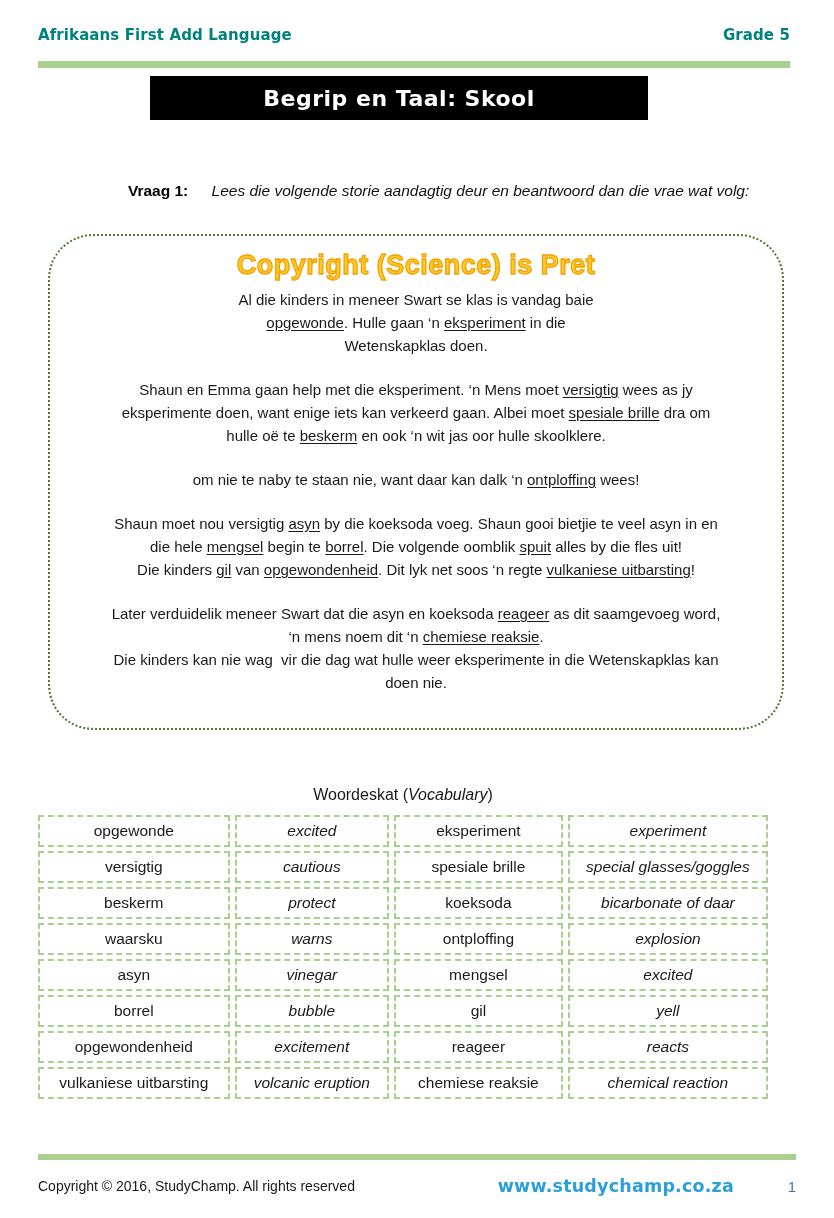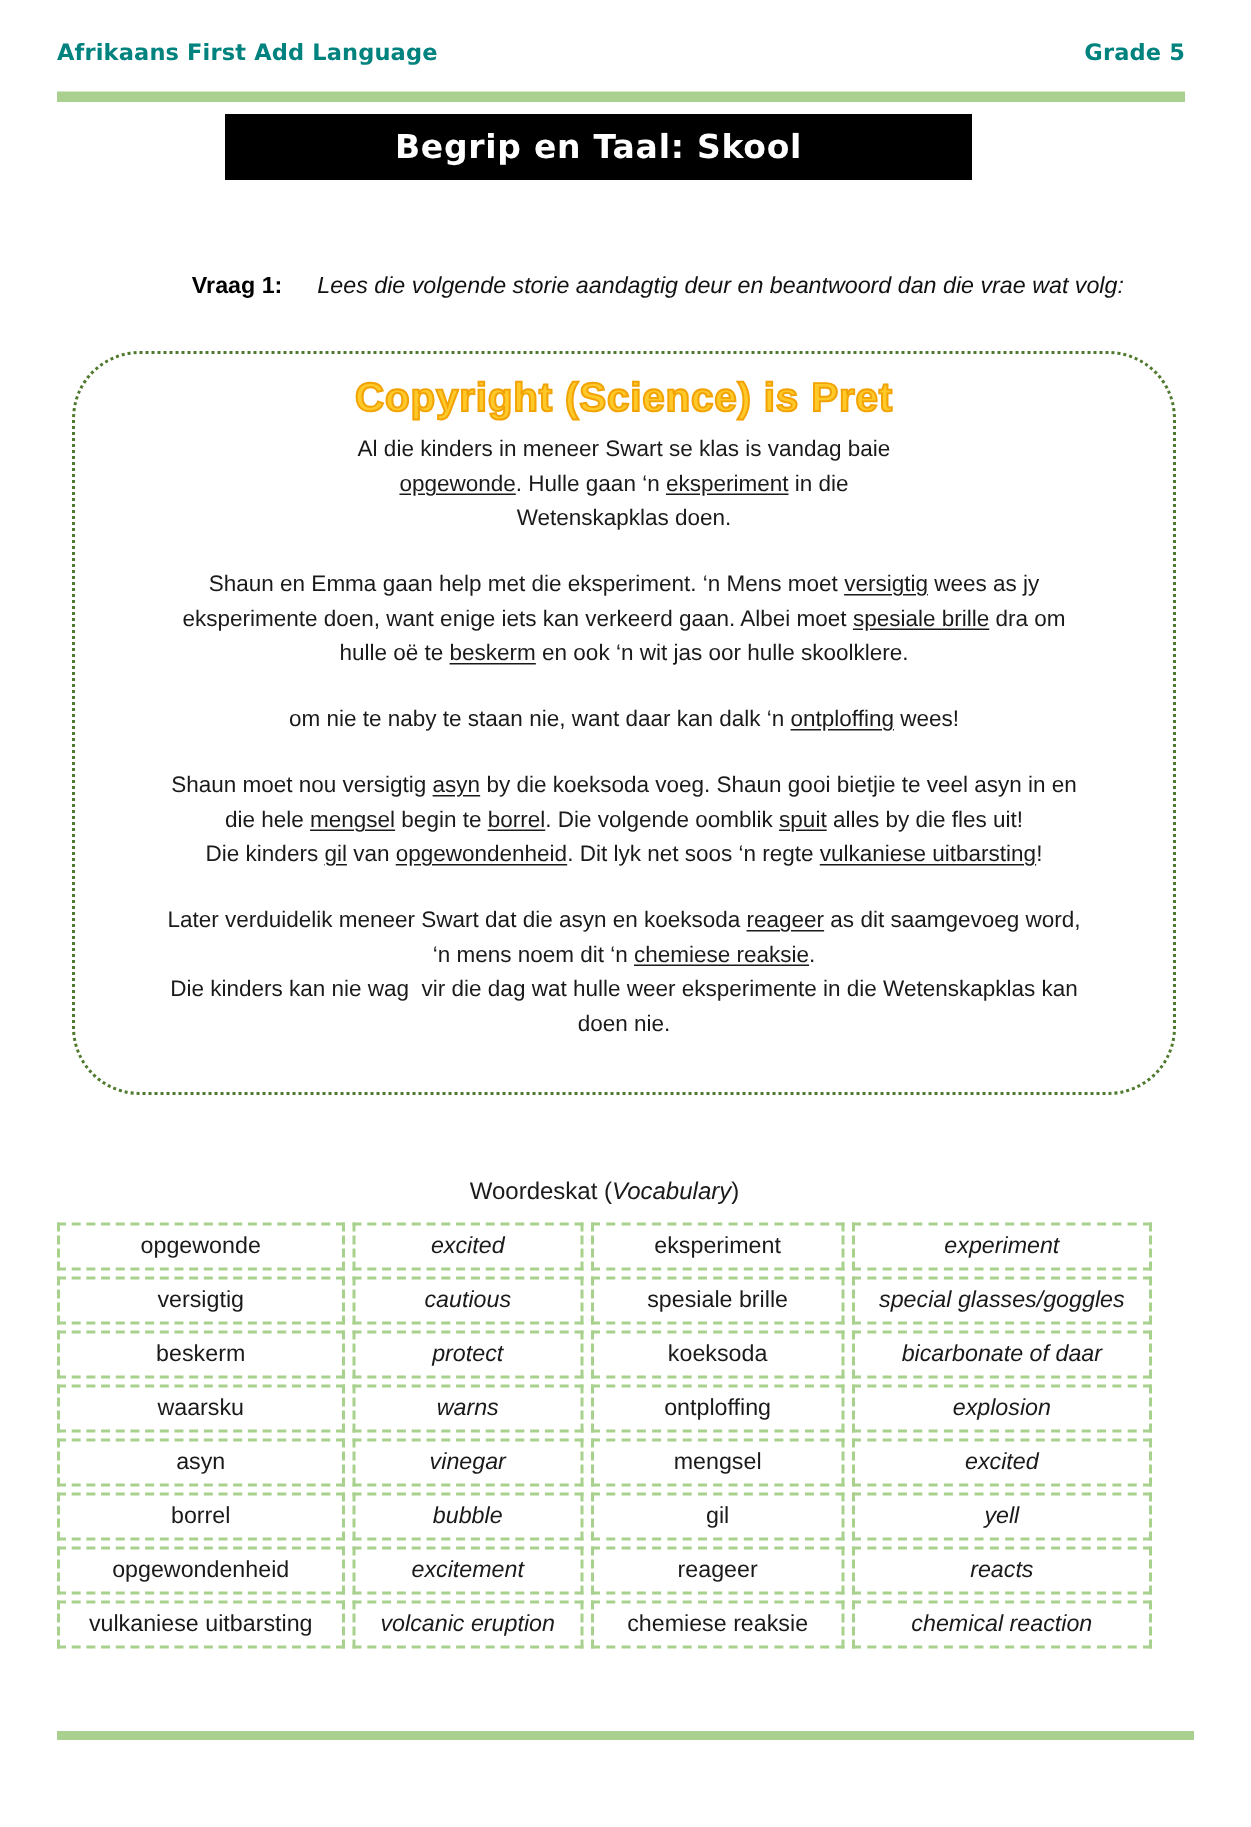--- a/index.html
+++ b/index.html
@@ -245,14 +245,19 @@
               <td class="en">chemical reaction</td>
             </tr>
           </tbody>
       </table>
     </div>
 
   </div>
 
   <div class="footer">
     <div class="green-bar"></div>
+    <div class="footer-row">
+      <span class="copyright">Copyright © 2016, StudyChamp. All rights reserved</span>
+      <a class="website" href="#">www.studychamp.co.za</a>
+      <span class="page-num">1</span>
+    </div>
   </div>
 </div>
 
 </body></html>

